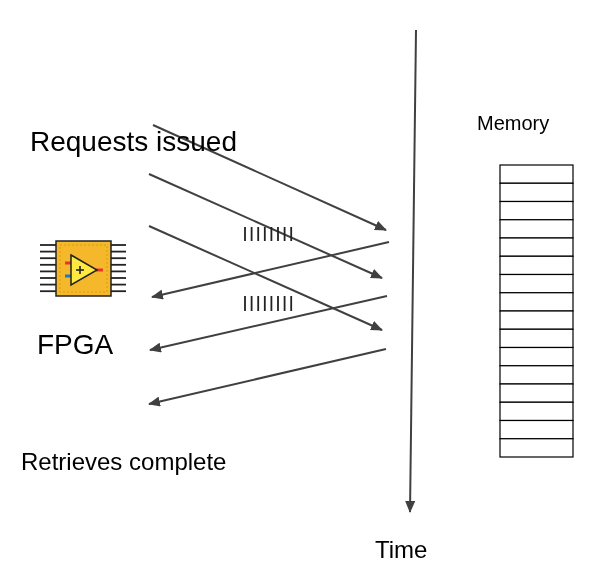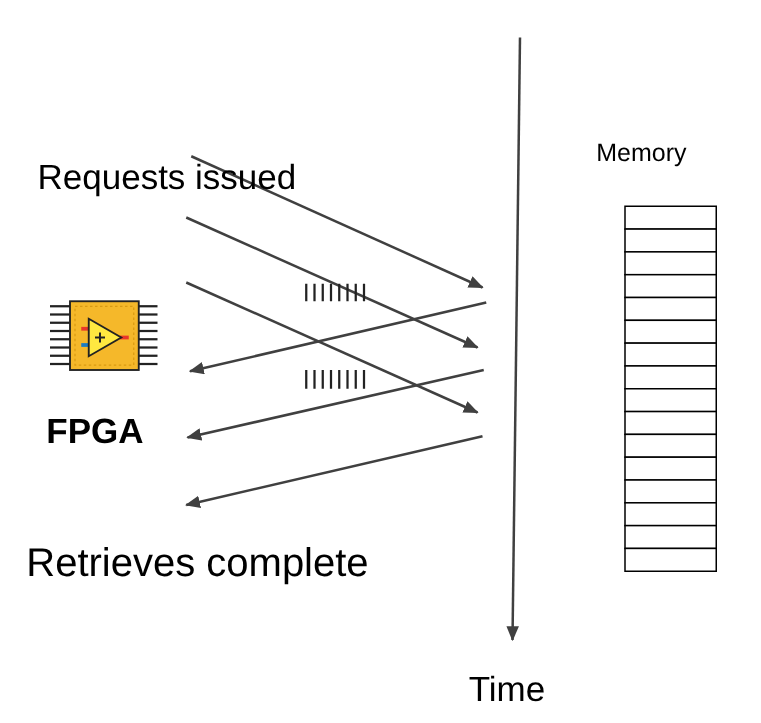--- a/index.html
+++ b/index.html
@@ -1,22 +1,22 @@
 <!DOCTYPE html>
 <html><head>
   <meta charset="utf-8">
   <style>
     html, body { margin: 0; padding: 0; background: #ffffff; }
     body { width: 609px; height: 578px; position: relative; overflow: hidden; font-family: "Liberation Sans", sans-serif; }
     .label { position: absolute; color: #000; font-family: "Liberation Sans", sans-serif; white-space: nowrap; line-height: 1; }
     #lbl-requests { left: 30px; top: 86px; font-size: 28px; margin-top: 42px; }
     #lbl-memory { left: 477px; top: 113px; font-size: 20px; }
-    #lbl-fpga { left: 37px; top: 331px; font-size: 28px; font-weight: bold; }
-    #lbl-retrieves { left: 21px; top: 434px; font-size: 32px; }
-    #lbl-time { left: 375px; top: 538px; font-size: 28px; }
+    #lbl-fpga { left: 37px; top: 331px; font-size: 28px; }
+    #lbl-retrieves { left: 21px; top: 450px; font-size: 24px; }
+    #lbl-time { left: 375px; top: 538px; font-size: 24px; }
     svg#diagram { position: absolute; left: 0; top: 0; }
   </style>
 </head>
 <body>
 
 <svg id="diagram" width="609" height="578" viewBox="0 0 609 578">
   <defs>
     <marker id="ah" viewBox="0 0 12 10" refX="11" refY="5" markerWidth="12" markerHeight="10" markerUnits="userSpaceOnUse" orient="auto">
       <path d="M0,0 L12,5 L0,10 Z" fill="#404040"></path>
     </marker>

